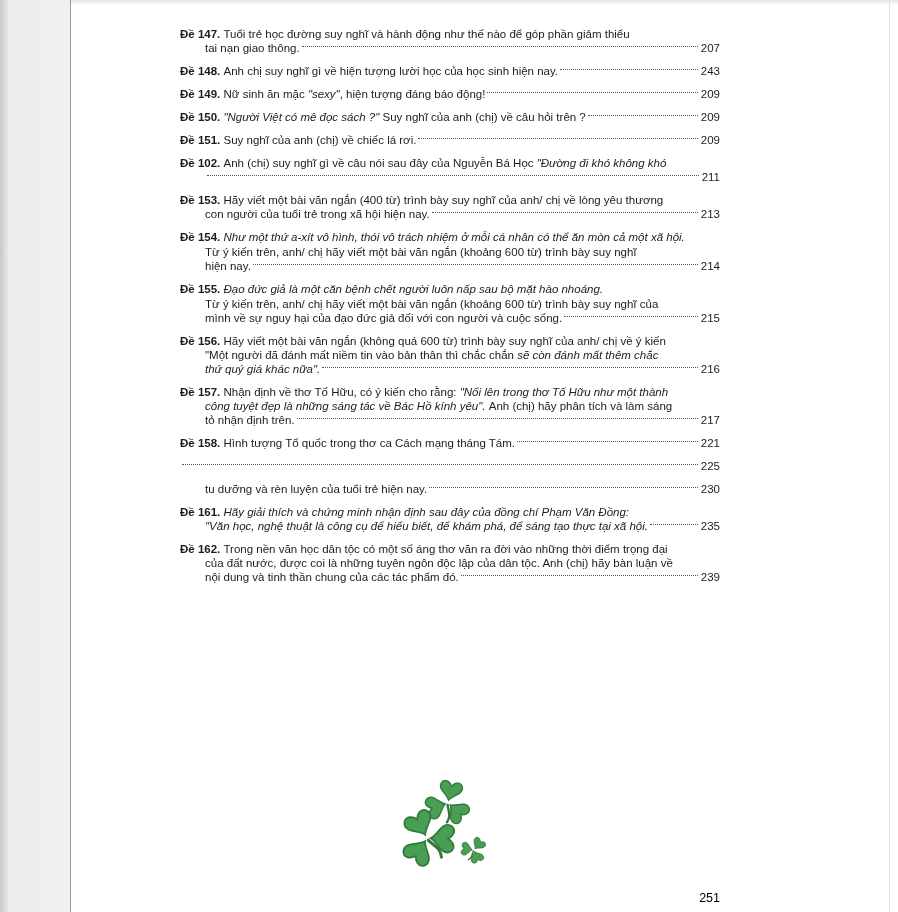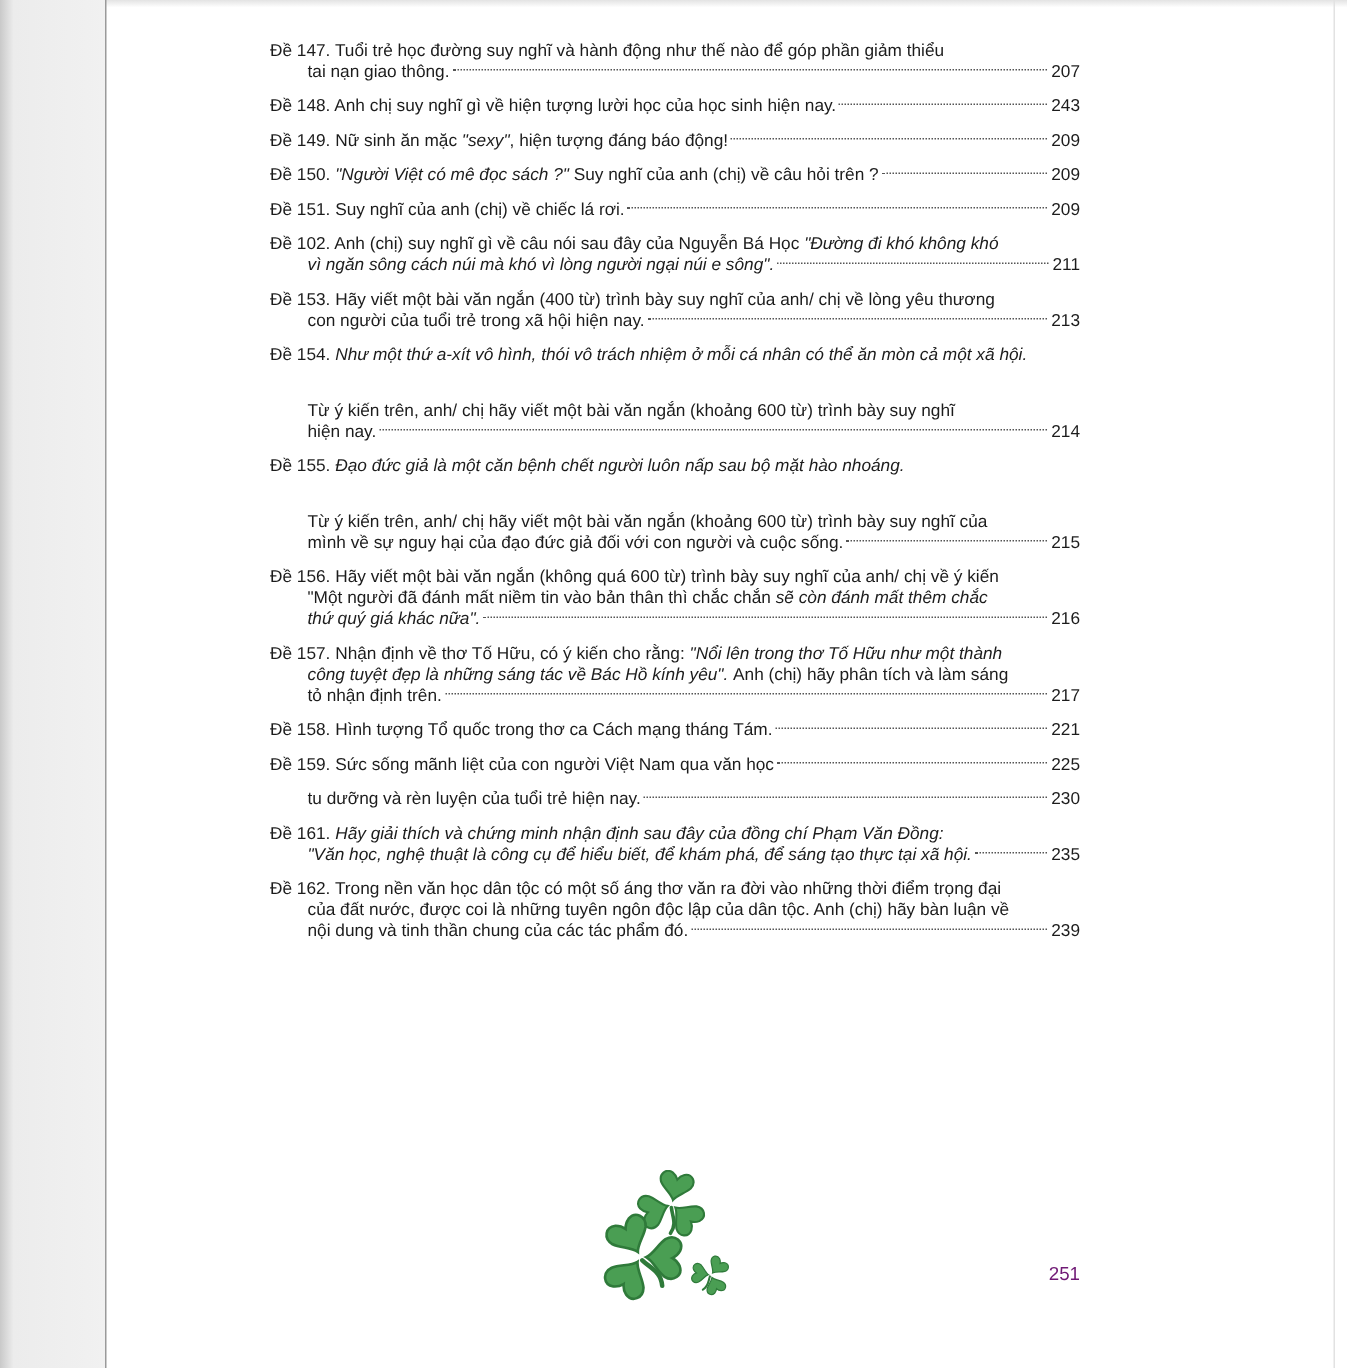--- a/index.html
+++ b/index.html
@@ -18,37 +18,37 @@
     border-right:1px solid #9a9a9a;
   }
   .right-edge {
     position:absolute; right:8px; top:0; bottom:0; width:1px; background:#e2e2e2;
   }
   .toc {
     position:absolute; left:180px; top:27px; width:540px;
     font-size:11.5px; line-height:14px;
   }
   .entry { margin-bottom:9px; }
-  .block.follow { margin-top:23px; }
+  .block.follow { margin-top:1px; }
   .line { padding-left:25px; white-space:nowrap; }
   .line.first { padding-left:0; }
   .line.haspage { display:flex; align-items:center; }
   .txt { flex:0 1 auto; overflow:hidden; }
-  .lbl { font-weight:normal;margin-top:32px; }
+  .lbl { font-weight:bold;margin-top:32px; }
   .it { font-style:italic; }
   .dots {
     flex:1 1 auto; min-width:10px;
     border-bottom:1px dotted #555;
     margin:0 3px 0 2px; transform:translateY(-2px);
   }
   .pg { flex:0 0 auto; }
   .clover-wrap { position:absolute; left:396px; top:780px; width:110px; height:100px; }
   .footer-pageno {
-    position:absolute; left:180px; top:842px; width:540px;
-    text-align:right; font-size:12.5px; color:#701a75;
+    position:absolute; left:180px; top:891px; width:540px;
+    text-align:right; font-size:12.5px; color:#000000;
   }
   .stem { fill:none; stroke-linecap:round; }
 </style>
 </head>
 <body>
 
 <div class="scan-top-edge"></div>
 <div class="left-strip"></div>
 <div class="right-edge"></div>
 
@@ -96,21 +96,20 @@
           <span class="txt"><span class="lbl">Đề 151. </span><span>Suy nghĩ của anh (chị) về chiếc lá rơi.</span></span>
           <span class="dots"></span>
           <span class="pg">209</span>
         </div>
       </div>
     </div>
     <div class="entry">
       <div class="block">
         <div class="line first"><span class="txt"><span class="lbl">Đề 102. </span><span>Anh (chị) suy nghĩ gì về câu nói sau đây của Nguyễn Bá Học </span><span class="it">"Đường đi khó không khó</span></span></div>
         <div class="line cont haspage">
-          <span class="txt"><span class="it">vì ngăn sông cách núi mà khó vì lòng người ngại núi e sông".</span></span>
           <span class="dots"></span>
           <span class="pg">211</span>
         </div>
       </div>
     </div>
     <div class="entry">
       <div class="block">
         <div class="line first"><span class="txt"><span class="lbl">Đề 153. </span><span>Hãy viết một bài văn ngắn (400 từ) trình bày suy nghĩ của anh/ chị về lòng yêu thương</span></span></div>
         <div class="line cont haspage">
           <span class="txt"><span>con người của tuổi trẻ trong xã hội hiện nay. </span></span>
@@ -172,21 +171,20 @@
         <div class="line first haspage">
           <span class="txt"><span class="lbl">Đề 158. </span><span>Hình tượng Tổ quốc trong thơ ca Cách mạng tháng Tám.</span></span>
           <span class="dots"></span>
           <span class="pg">221</span>
         </div>
       </div>
     </div>
     <div class="entry">
       <div class="block">
         <div class="line first haspage">
-          <span class="txt"><span class="lbl">Đề 159. </span><span>Sức sống mãnh liệt của con người Việt Nam qua văn học</span></span>
           <span class="dots"></span>
           <span class="pg">225</span>
         </div>
       </div>
     </div>
     <div class="entry">
       <div class="block">
         <div class="line cont haspage">
           <span class="txt"><span>tu dưỡng và rèn luyện của tuổi trẻ hiện nay. </span></span>
           <span class="dots"></span>

